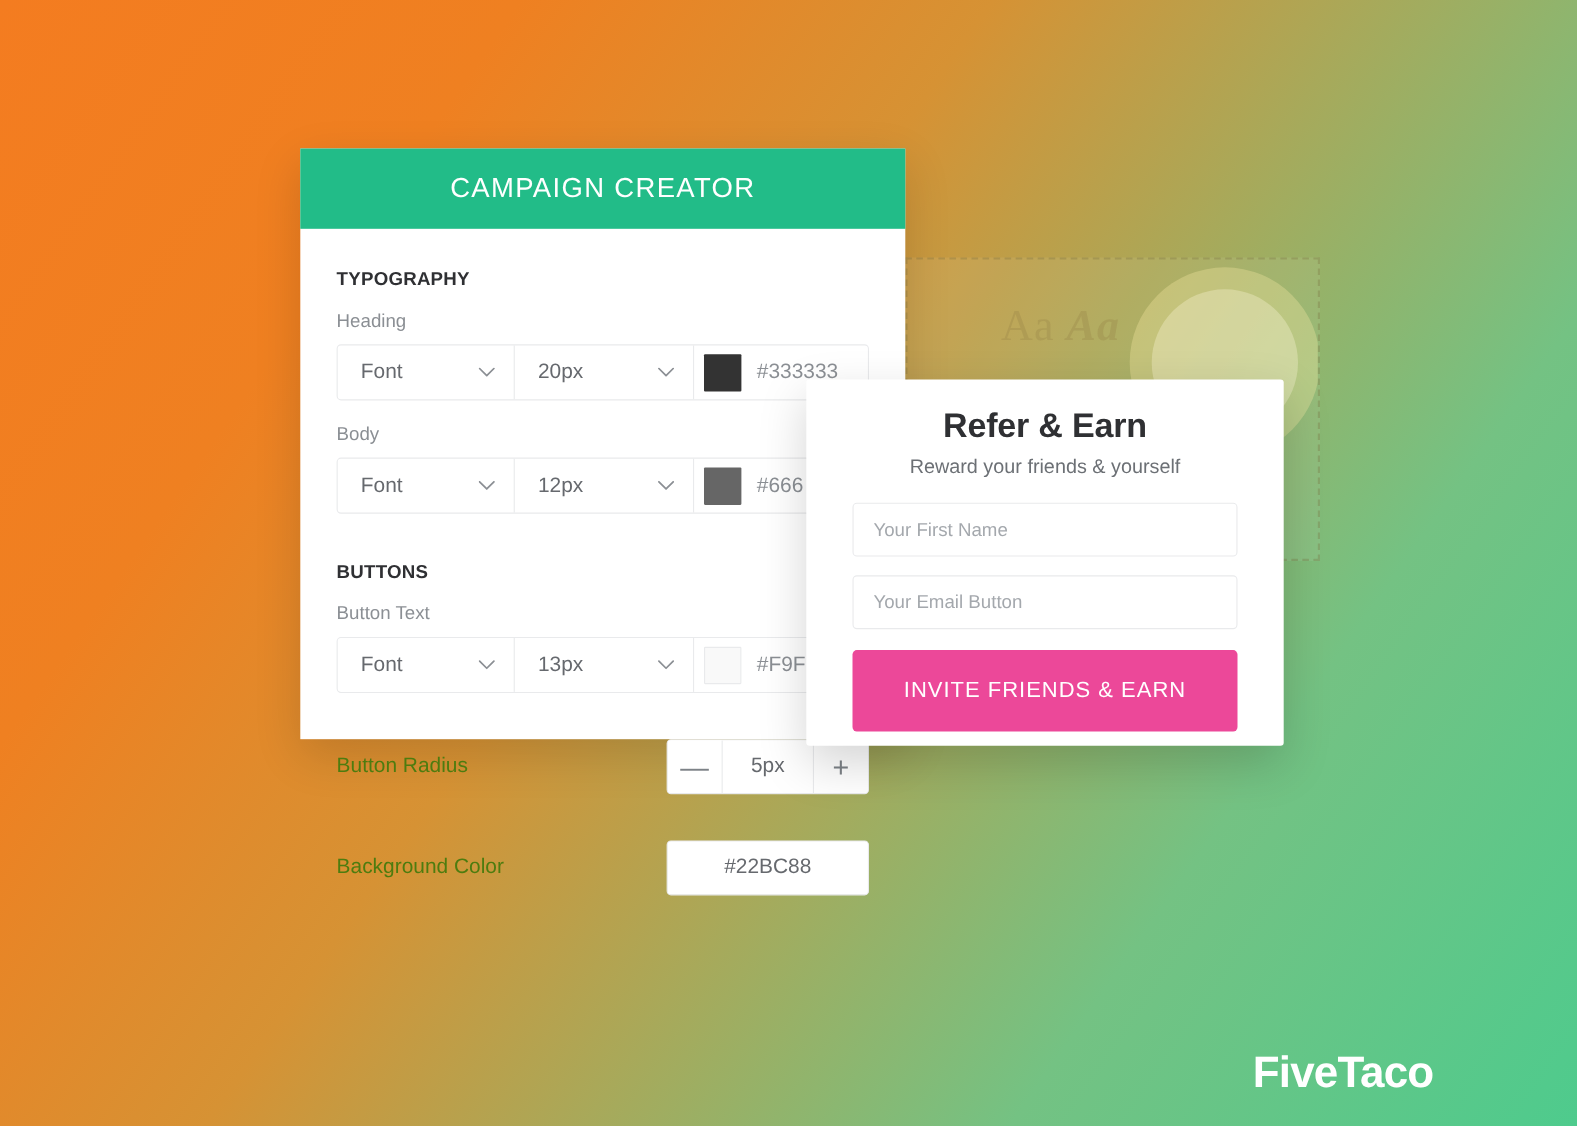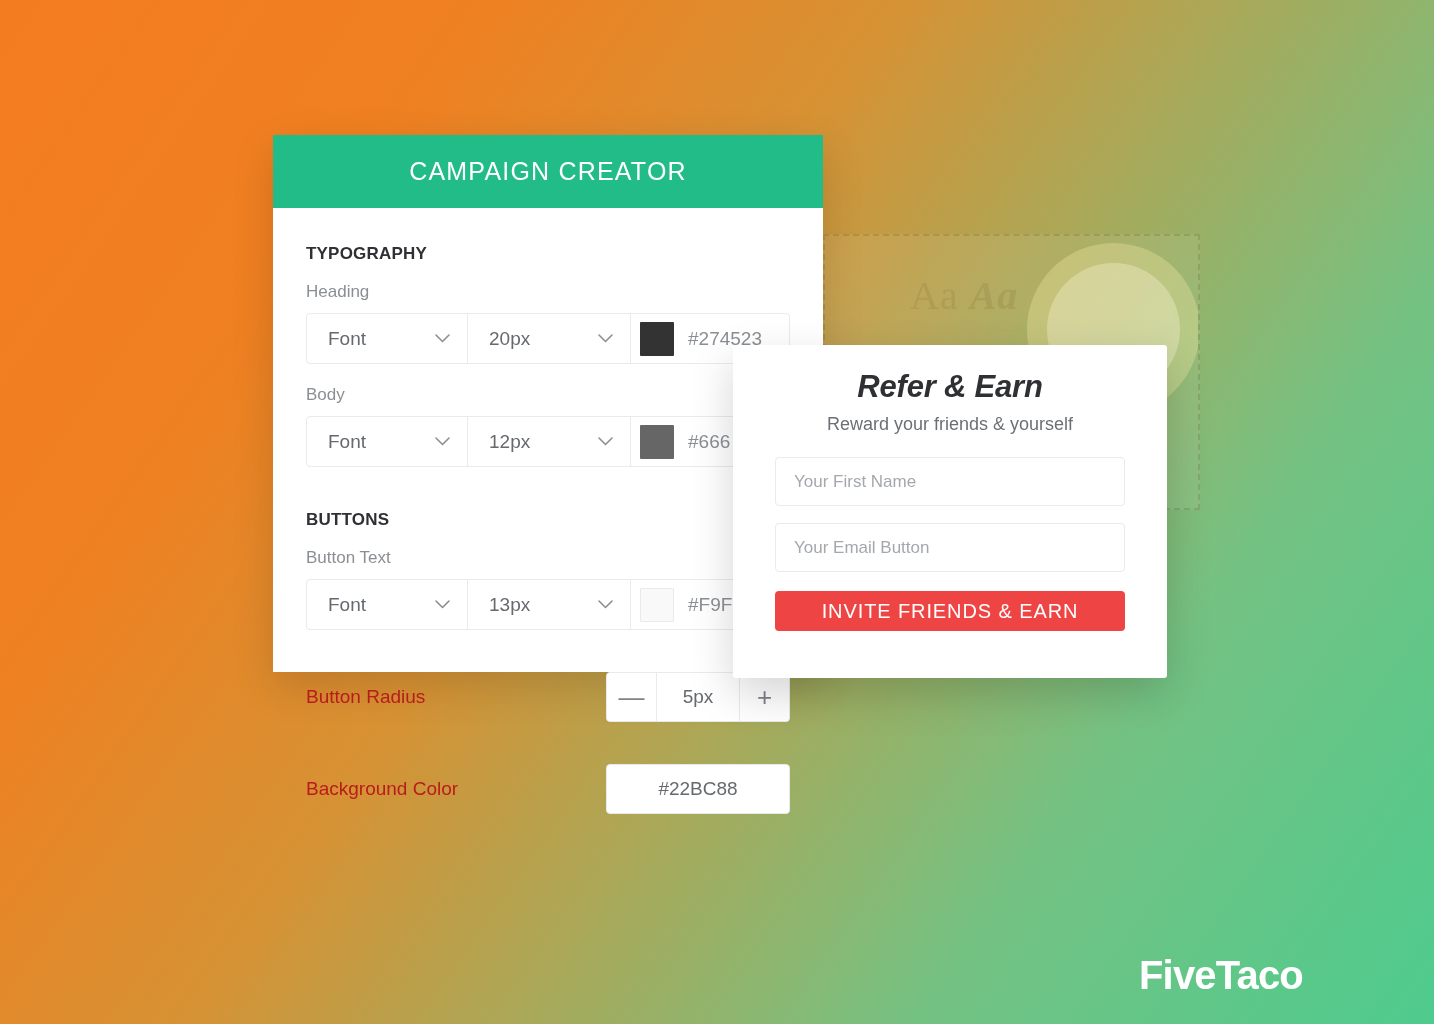--- a/index.html
+++ b/index.html
@@ -160,21 +160,21 @@
   
   .wide-row {
     display: flex;
     align-items: center;
     justify-content: space-between;
     width: 484px;
     margin-top: 42px;
   }
   .wide-row-label {
     font-size: 19px;
-    color: #b91c1c;
+    color: #4d7c0f;
   }
 
   .stepper {
     display: flex;
     align-items: stretch;
     height: 50px;
     width: 184px;
     border: 1px solid #e9eaec;
     border-radius: 4px;
     overflow: hidden;
@@ -232,21 +232,20 @@
     border-radius: 3px;
     box-shadow: 0 16px 44px rgba(0, 0, 0, 0.17);
     padding: 24px 42px 0 42px;
   }
   .refer-title {
     text-align: center;
     font-size: 31px;
     font-weight: 700;
     color: #2f3033;
     letter-spacing: -0.2px;
-    font-style: italic;
   }
   .refer-subtitle {
     text-align: center;
     font-size: 18px;
     color: #6c7075;
     margin-top: 9px;
   }
   .refer-input {
     margin-top: 22px;
     width: 100%;
@@ -260,22 +259,22 @@
   }
   .refer-input .ph {
     font-size: 17px;
     color: #a4a8ad;
   }
   .refer-input + .refer-input { margin-top: 17px; }
 
   .refer-cta {
     margin-top: 19px;
     width: 100%;
-    height: 40px;
-    background: #ef4444;
+    height: 74px;
+    background: #ec4899;
     border-radius: 4px;
     display: flex;
     align-items: center;
     justify-content: center;
     color: #ffffff;
     font-size: 20px;
     letter-spacing: 0.9px;
   }
 
   
@@ -321,21 +320,21 @@
       <div class="control-cell cell-size">
         <span class="select-value">20px</span>
         <span class="chevron">
           <svg width="15" height="9" viewBox="0 0 15 9">
               <path d="M1 1 L7.5 7.5 L14 1" fill="none" stroke="#8b8f94" stroke-width="1.6" stroke-linecap="round" stroke-linejoin="round"></path>
             </svg>
         </span>
       </div>
       <div class="control-cell cell-color">
         <span class="swatch" style="background:#333333"></span>
-        <span class="hex-value">#274523</span>
+        <span class="hex-value">#333333</span>
       </div>
     </div>
 
     <div class="field-label">Body</div>
     <div class="control-row">
       <div class="control-cell cell-font">
         <span class="select-value">Font</span>
         <span class="chevron">
           <svg width="15" height="9" viewBox="0 0 15 9">
               <path d="M1 1 L7.5 7.5 L14 1" fill="none" stroke="#8b8f94" stroke-width="1.6" stroke-linecap="round" stroke-linejoin="round"></path>

